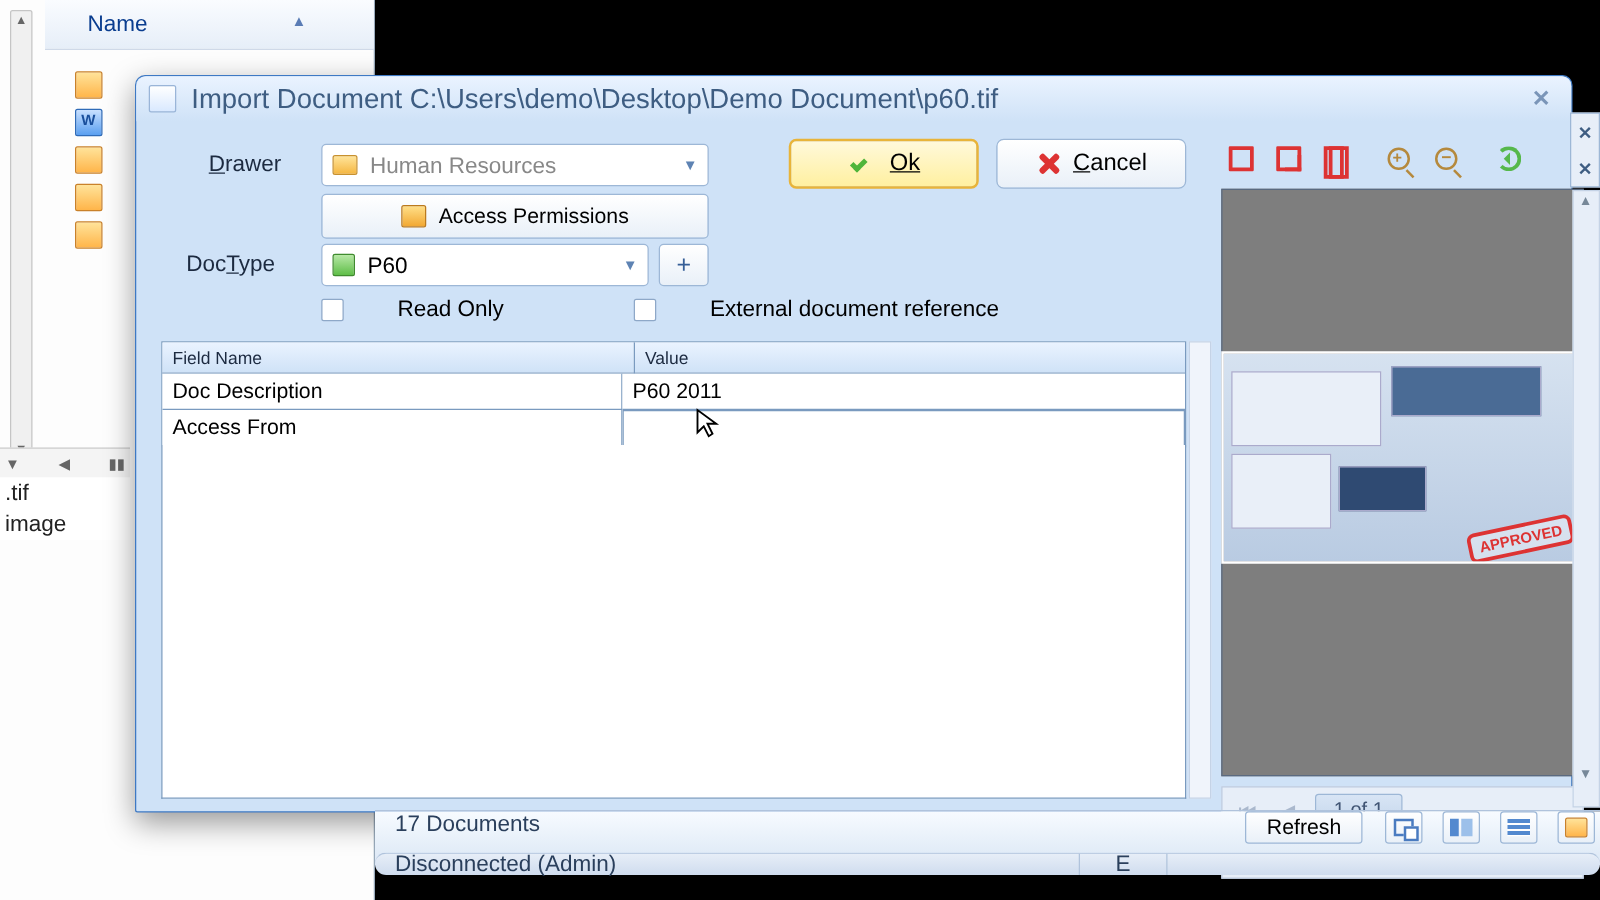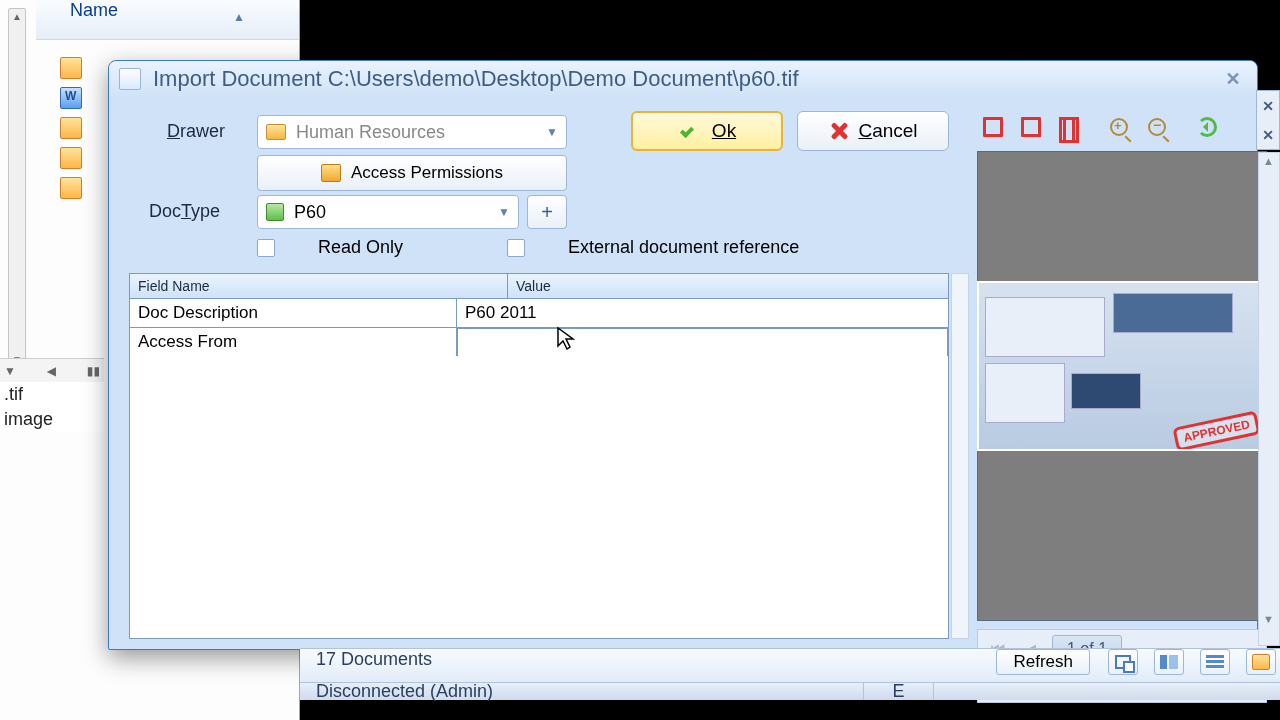--- a/index.html
+++ b/index.html
@@ -28,21 +28,21 @@
     border: 1px solid #c5c5c5;
     border-radius: 2px;
   }
   .bg-pane .scrollbar-v .up { position:absolute; top:2px; left:3px; font-size:10px; color:#666;}
   .bg-pane .scrollbar-v .down { position:absolute; bottom:2px; left:3px; font-size:10px; color:#666;}
   .bg-pane .col-header {
     position:absolute;
     left: 36px; top: 0; right: 0; height: 40px;
     background: linear-gradient(#fafcff,#e6eef8);
     border-bottom: 1px solid #cfd9e8;
-    display:flex; align-items:flex-start;
+    display:flex; align-items:center;
     padding-left: 34px;
     font-size: 18px;
     color: #0a3d8f;
   }
   .bg-pane .col-header .sort {
     position:absolute; right:54px; top:10px;
     font-size:12px; color:#5a7cb5;
   }
   .bg-pane .file-row {
     position:absolute; left:60px; height:24px;
@@ -207,21 +207,21 @@
     border-right:1px solid #7a9abf;border-bottom:1px solid #7a9abf;
     padding:4px 8px;font-size:14px;color:#1c2a40;
   }
   .grid .hcell:first-child{width:378px;}
   .grid .hcell:last-child{flex:1;border-right:none;}
   .grid .drow{display:flex;}
   .grid .dcell{
     border-right:1px solid #7a9abf;border-bottom:1px solid #7a9abf;
     padding:4px 8px;font-size:17px;
   }
-  .grid .dcell:first-child{width:327px;background:#fff;}
+  .grid .dcell:first-child{width:368px;background:#fff;}
   .grid .dcell:last-child{flex:1;border-right:none;}
   .grid .dcell.val{background:#fff;}
   .grid .dcell.editing{background:#fff;border:1px solid #7a9abf;}
   .grid-body{
     position:absolute;left:10px;top:255px;width:820px;bottom:0;
     background:#fff;border-left:1px solid #7a9abf;border-right:1px solid #7a9abf;border-bottom:1px solid #7a9abf;
   }
   .vsb{
     position:absolute;left:832px;top:172px;width:18px;bottom:0;
     background:#f0f4fb;border:1px solid #c5d3e6;
@@ -311,21 +311,21 @@
   .view-ic2{width:18px;height:14px;display:flex;}
   .view-ic2::before{content:"";width:7px;background:#5389cf;margin-right:2px;}
   .view-ic2::after{content:"";flex:1;background:#9cc0ea;}
   .view-ic3{width:18px;height:14px;background:repeating-linear-gradient(#5389cf,#5389cf 3px,#fff 3px,#fff 5px);}
   .view-ic4{width:18px;height:16px;background:linear-gradient(#ffe39a,#ffb54a);border:1px solid #c9812a;border-radius:2px;}
   
   .status2{
     position:absolute;left:300px;top:682px;right:0;height:18px;
     background:linear-gradient(#e7eef8,#cfdcee);
     border-top:1px solid #b0c3dc;
-    display:flex;align-items:center;
+    display:flex;align-items:center;border-radius:17px;
   }
   .status2 .conn{margin-left:16px;font-size:18px;color:#2a3f5c;flex:0 0 548px;border-right:1px solid #b0c3dc;height:100%;display:flex;align-items:center;}
   .status2 .sp{flex:0 0 70px;text-align:center;font-size:18px;color:#2a3f5c;border-right:1px solid #b0c3dc;height:100%;display:flex;align-items:center;justify-content:center;}
   
   
   .right-close{
     position:absolute; right:0; top:90px; width:24px; height:60px;
     background:#e7eef8; border:1px solid #9db7d6;
     display:flex;flex-direction:column;align-items:center;justify-content:space-around;
     color:#3e5d82;font-size:14px;font-weight:bold;

